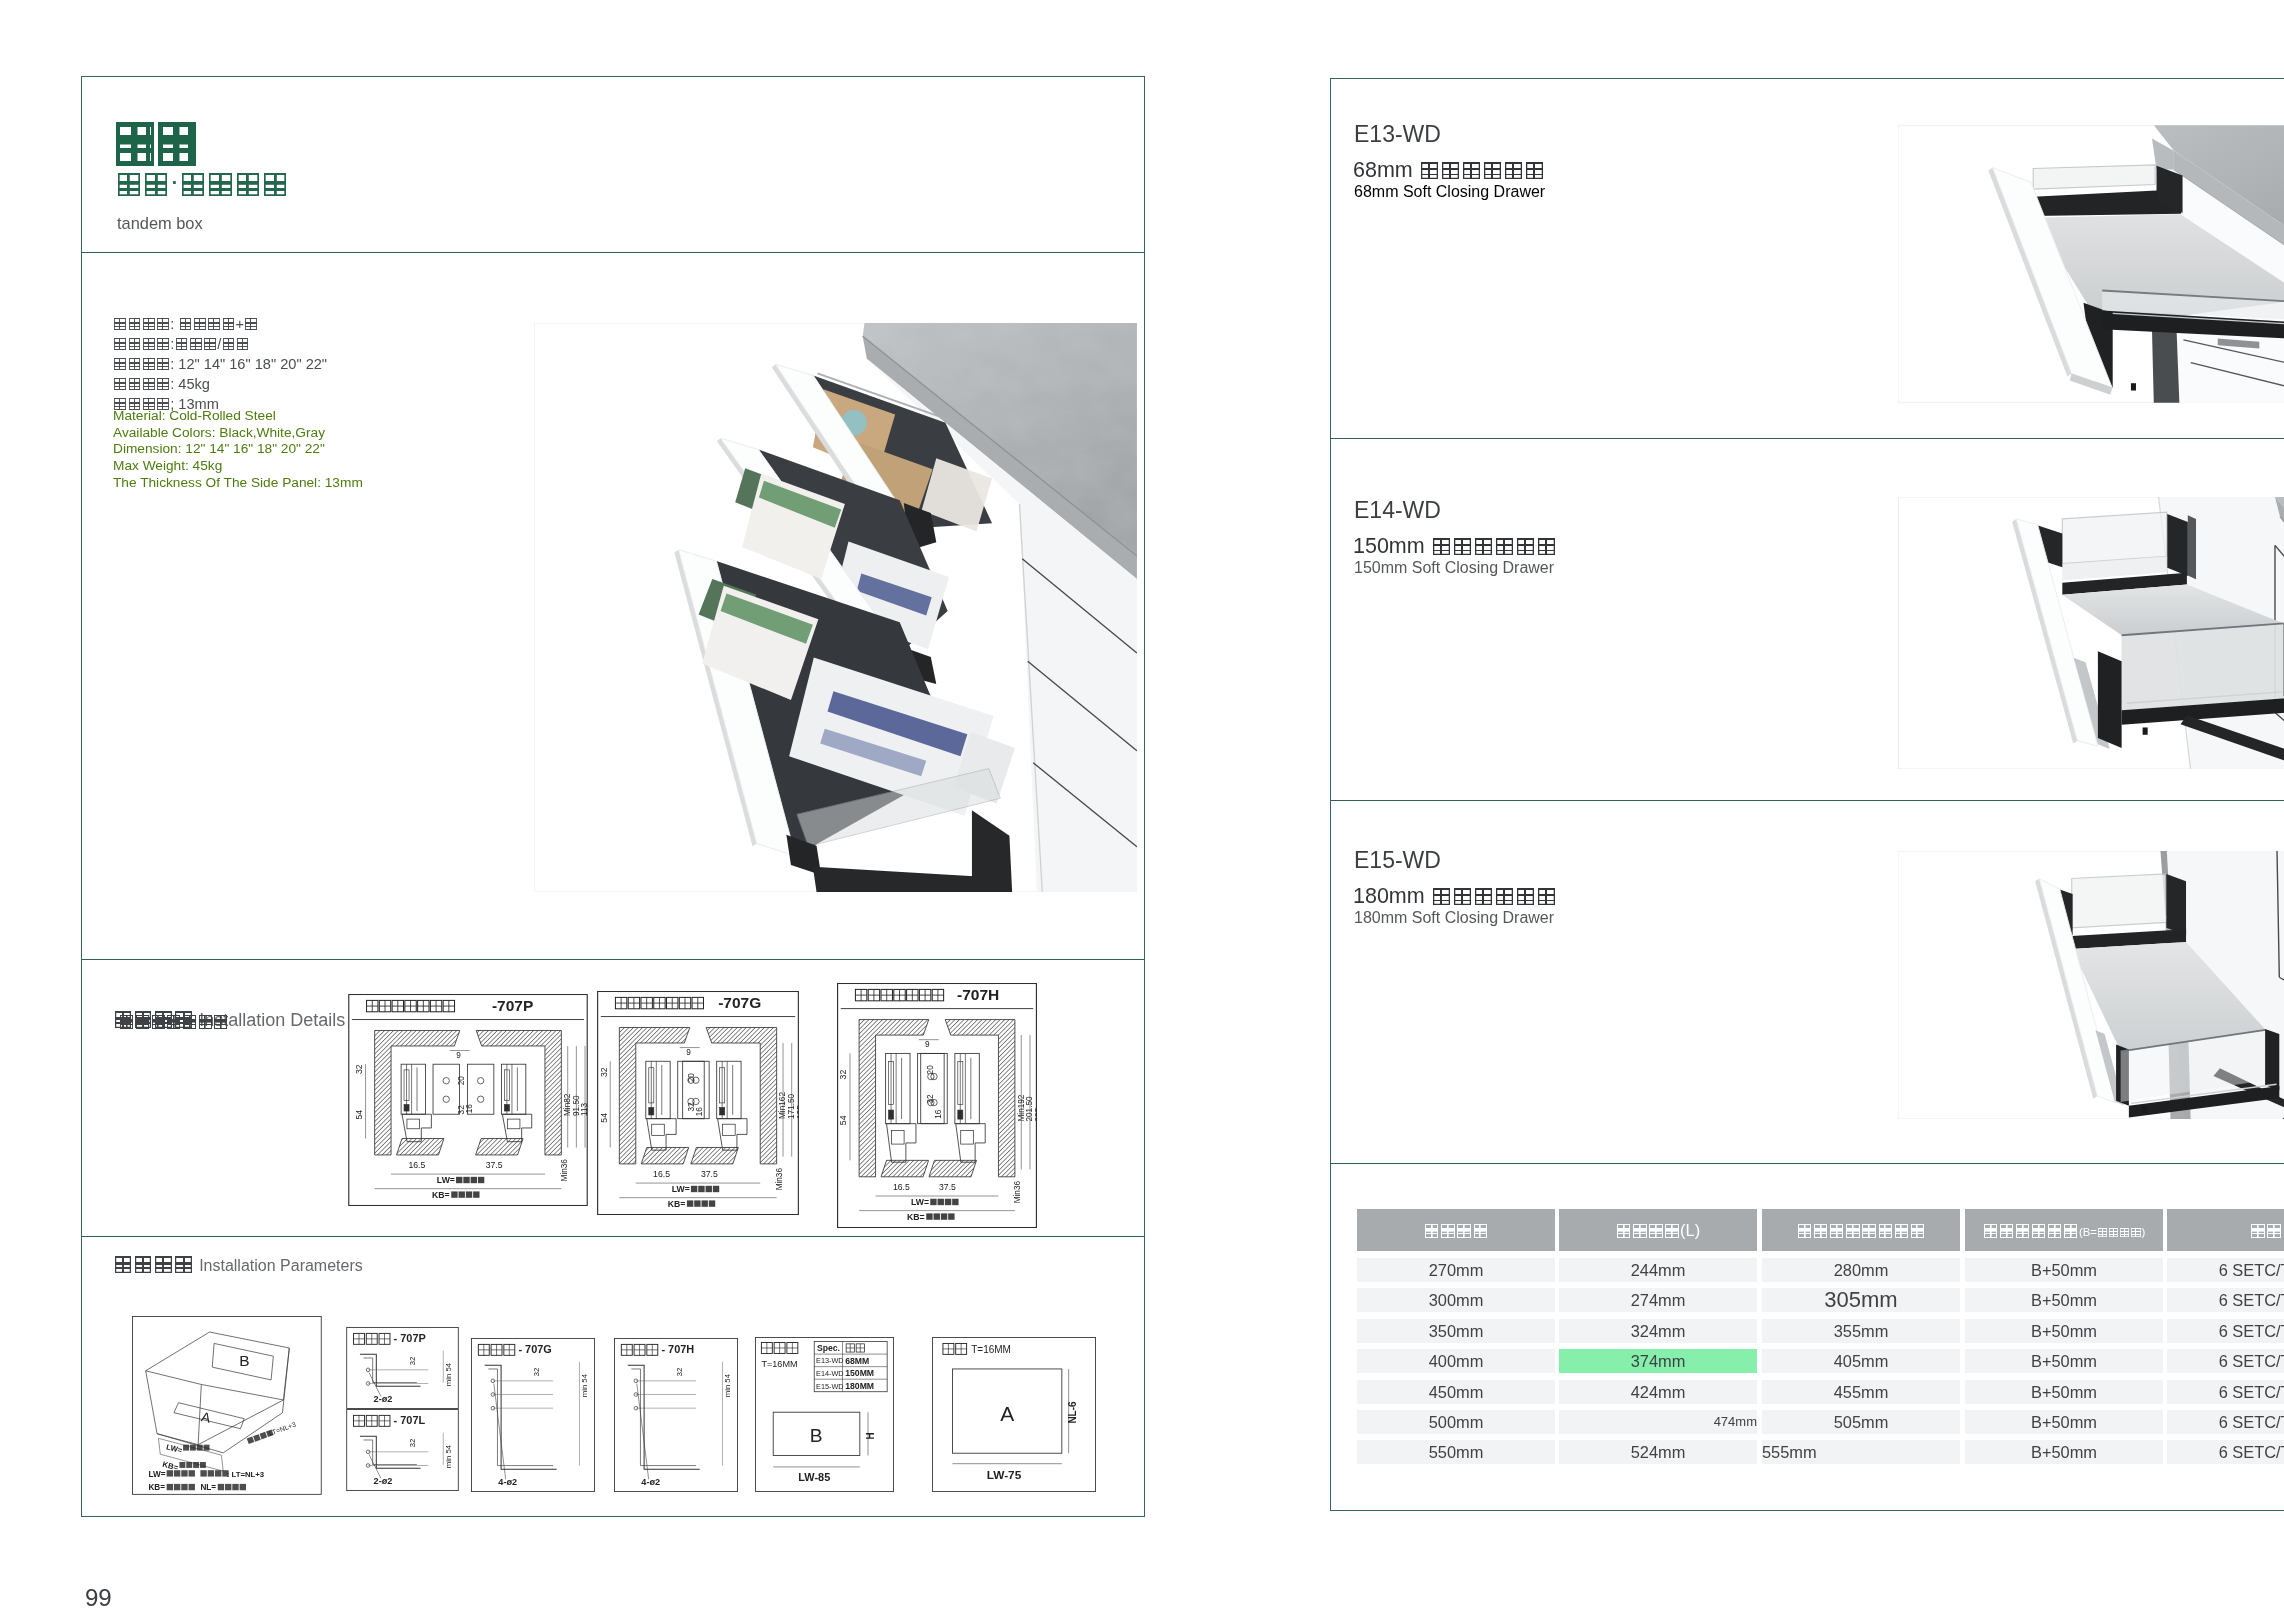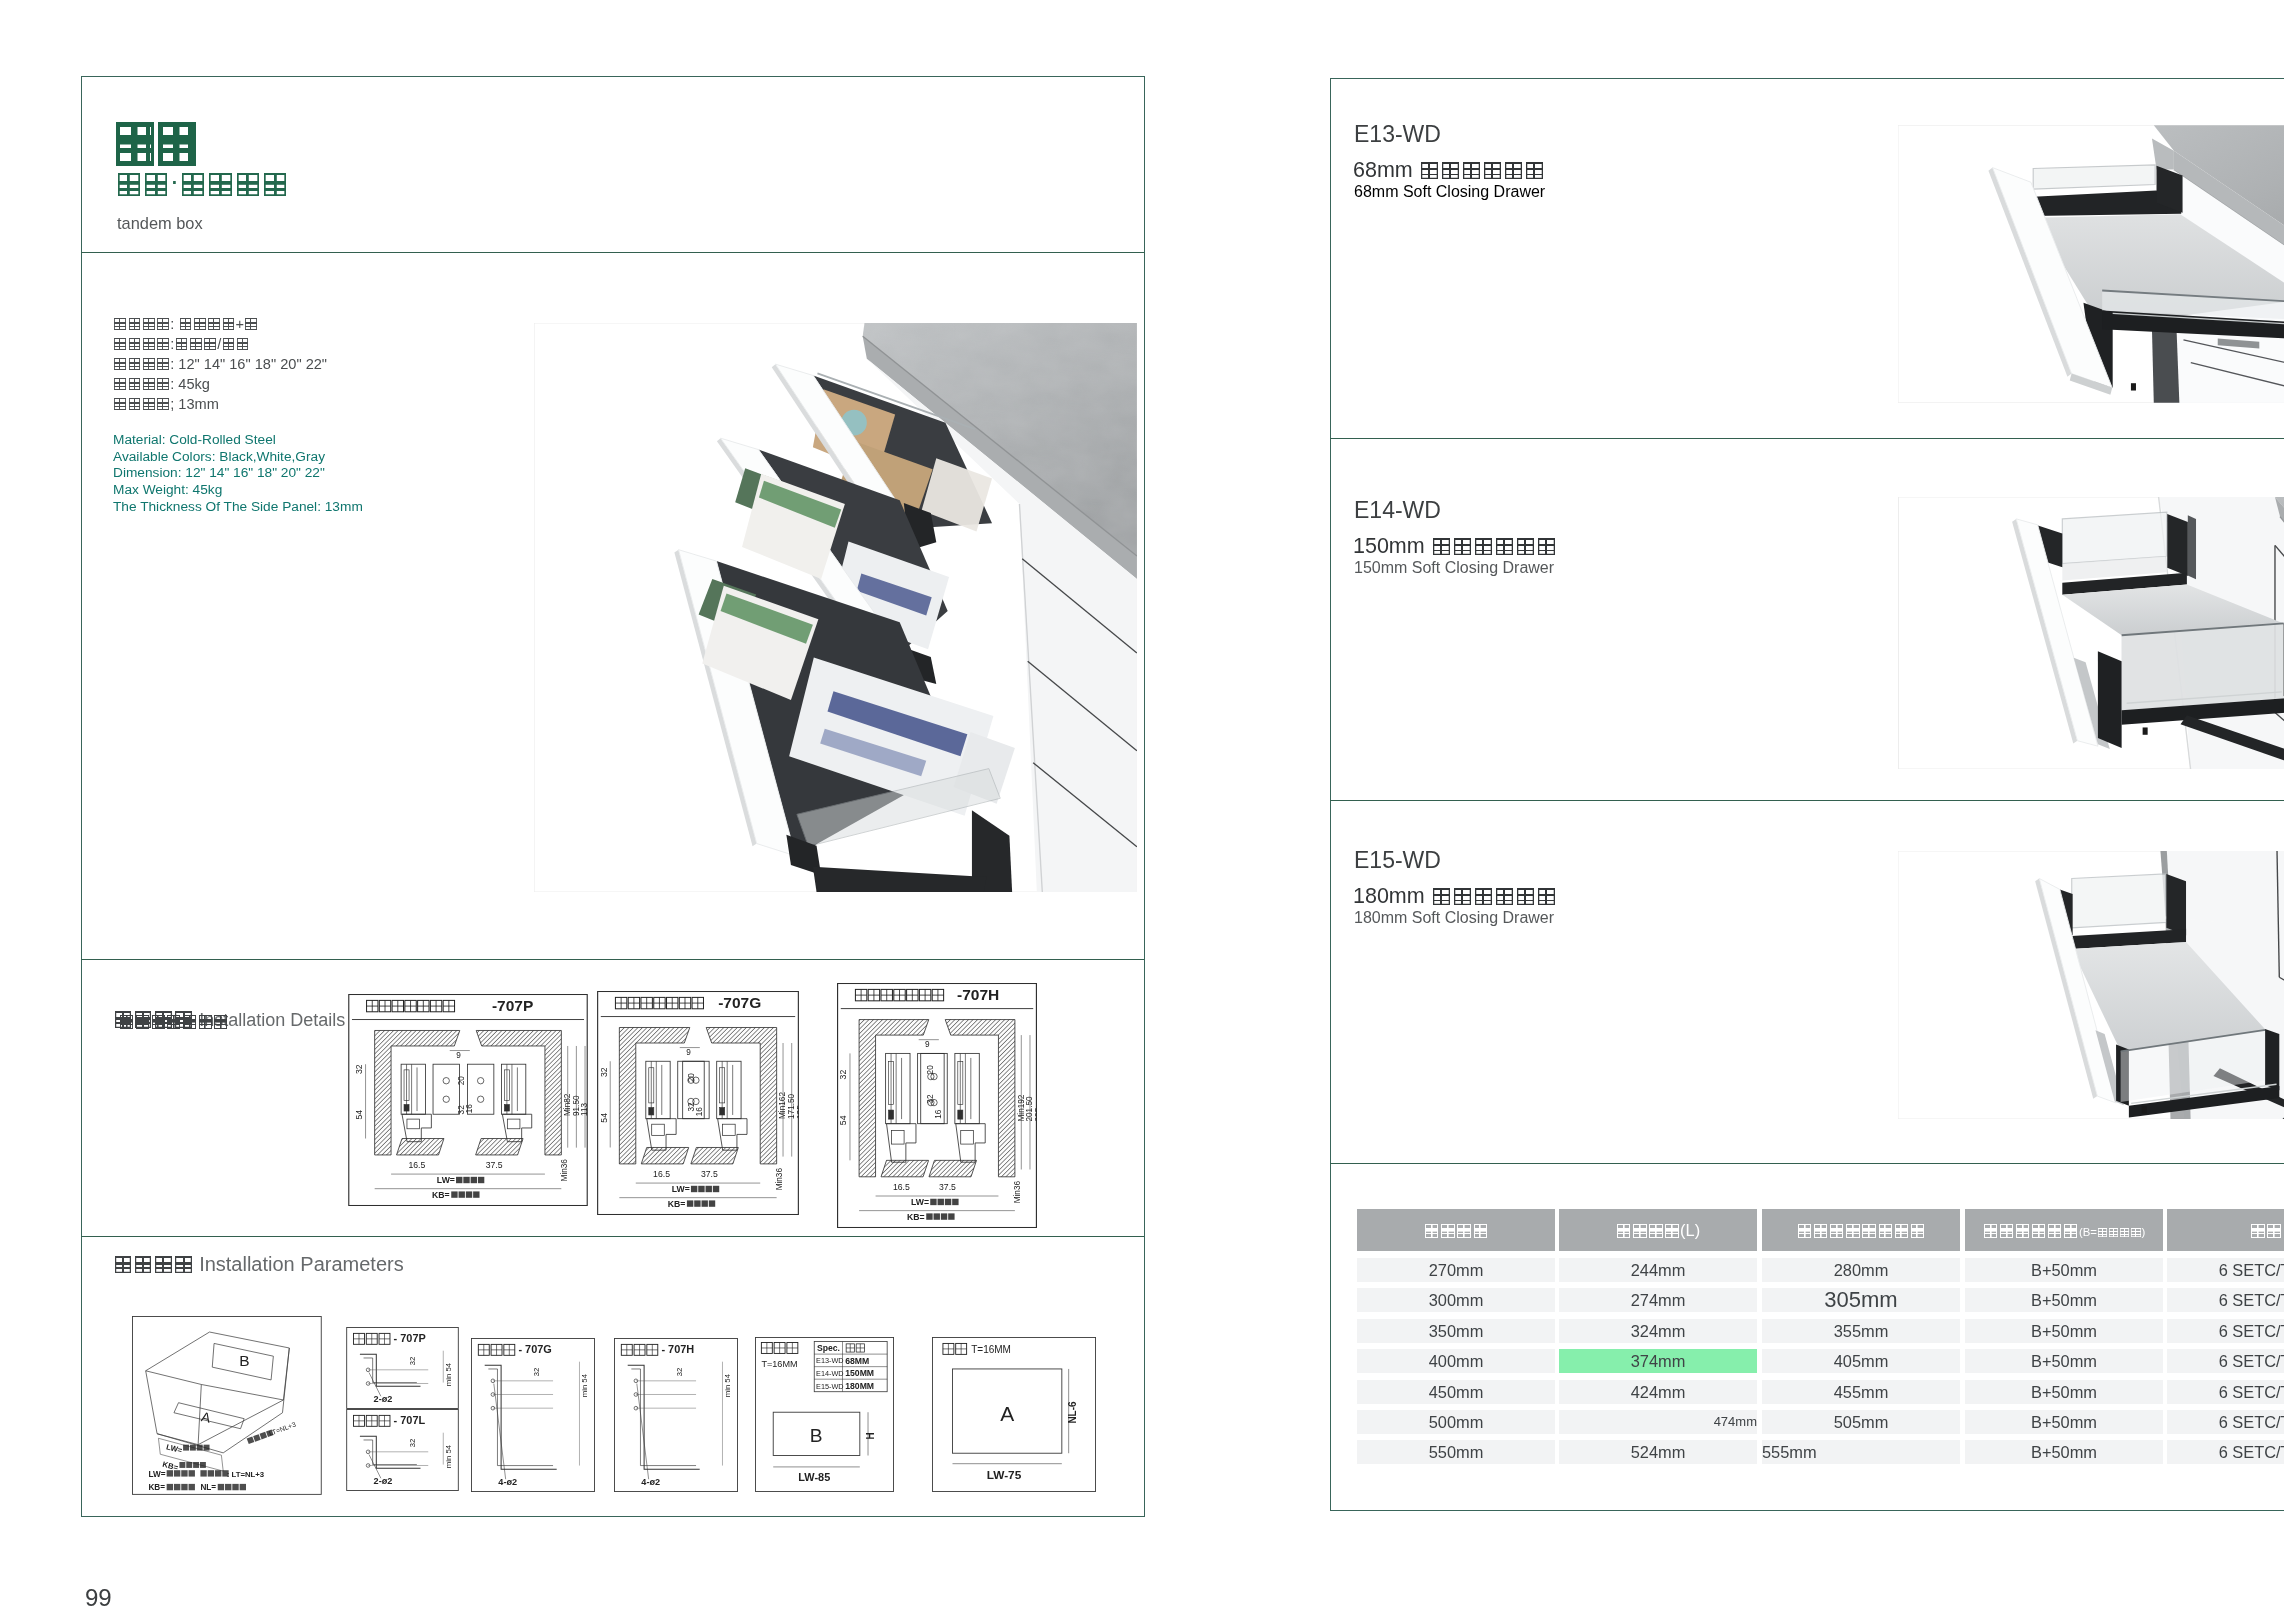--- a/index.html
+++ b/index.html
@@ -29,21 +29,21 @@
 <div class="ln" style="left:81px;top:1236px;width:1063px;height:1.4px;"></div>
 
 <div class="ab" style="left:114px;top:115px;font-size:50px;color:#1E6448;font-weight:bold;"><i class="cj cjb" style="width:.76em;height:.88em;margin:0 .04em;"></i><i class="cj cjb" style="width:.76em;height:.88em;margin:0 .04em;"></i></div>
 
 <div class="ab" style="left:115px;top:165px;font-size:28px;color:#23684D;"><i class="cj"></i><i class="cj"></i><span style="vertical-align:.12em;">·</span><i class="cj"></i><i class="cj"></i><i class="cj"></i><i class="cj"></i></div>
 
 <div class="ab" style="left:117px;top:214px;font-size:16.4px;color:#55585a;">tandem box</div>
 
 <div class="ab" style="left:113px;top:314px;font-size:14.6px;line-height:20px;color:#4b4e50;" id="cnspec"><i class="cj"></i><i class="cj"></i><i class="cj"></i><i class="cj"></i>:&nbsp;<i class="cj"></i><i class="cj"></i><i class="cj"></i><i class="cj"></i>+<i class="cj"></i><br><i class="cj"></i><i class="cj"></i><i class="cj"></i><i class="cj"></i>:<i class="cj"></i><i class="cj"></i><i class="cj"></i>/<i class="cj"></i><i class="cj"></i><br><i class="cj"></i><i class="cj"></i><i class="cj"></i><i class="cj"></i>:&nbsp;12"&nbsp;14"&nbsp;16"&nbsp;18"&nbsp;20"&nbsp;22"<br><i class="cj"></i><i class="cj"></i><i class="cj"></i><i class="cj"></i>:&nbsp;45kg<br><i class="cj"></i><i class="cj"></i><i class="cj"></i><i class="cj"></i>;&nbsp;13mm</div>
 
-<div class="ab" style="left:113px;top:432px;font-size:13.7px;line-height:16.7px;color:#0f766e;">Material: Cold-Rolled Steel<br>Available Colors: Black,White,Gray<br>Dimension: 12" 14" 16" 18" 20" 22"<br>Max Weight: 45kg<br>The Thickness Of The Side Panel: 13mm</div>
+<div class="ab" style="left:113px;top:408px;font-size:13.7px;line-height:16.7px;color:#4d7c0f;">Material: Cold-Rolled Steel<br>Available Colors: Black,White,Gray<br>Dimension: 12" 14" 16" 18" 20" 22"<br>Max Weight: 45kg<br>The Thickness Of The Side Panel: 13mm</div>
 
 <div class="ab" id="photoL" style="left:534px;top:323px;">
 <svg width="603" height="569" viewBox="0 0 1319 1245">
 <defs>
         <linearGradient id="ctrL" x1="0" y1="0" x2="0.6" y2="1">
           <stop offset="0" stop-color="#bec1c3"></stop>
           <stop offset="1" stop-color="#9ea1a3"></stop>
         </linearGradient>
 <filter id="txL" x="0" y="0" width="100%" height="100%">
           <feTurbulence type="fractalNoise" baseFrequency="0.012 0.02" numOctaves="3" seed="11" result="n"></feTurbulence>
@@ -435,21 +435,21 @@
       <rect x="251.69" y="472" width="14" height="14" fill="#222" opacity="0.85"></rect>
 <line x1="48.1" y1="498" x2="388.9" y2="498" stroke="#3a3a3a" stroke-width="1.2"></line>
 <text x="152.9" y="518" font-size="19" fill="#222" font-weight="bold">KB=</text>
 <rect x="194.95" y="504" width="14" height="14" fill="#222" opacity="0.85"></rect>
       <rect x="210.95" y="504" width="14" height="14" fill="#222" opacity="0.85"></rect>
       <rect x="226.95" y="504" width="14" height="14" fill="#222" opacity="0.85"></rect>
       <rect x="242.95" y="504" width="14" height="14" fill="#222" opacity="0.85"></rect>
 </svg>
 </div>
 
-<div class="ab" style="left:113px;top:1252px;font-size:20.6px;color:#3f4244;"><i class="cj"></i><i class="cj"></i><i class="cj"></i><i class="cj"></i><span style="font-size:20px;color:#66696b;margin-left:5.5px;">Installation Parameters</span></div>
+<div class="ab" style="left:113px;top:1252px;font-size:20.6px;color:#3f4244;"><i class="cj"></i><i class="cj"></i><i class="cj"></i><i class="cj"></i><span style="font-size:16px;color:#66696b;margin-left:5.5px;">Installation Parameters</span></div>
 
 <div class="ab" id="p3d" style="left:132px;top:1316px;">
 <svg width="197" height="183" viewBox="0 0 432 401">
 <rect x="1" y="1" width="414" height="390" fill="none" stroke="#3c3c3c" stroke-width="2"></rect>
 
 <line x1="30" y1="120" x2="170" y2="35" stroke="#3c3c3c" stroke-width="1.6"></line>
 <line x1="170" y1="35" x2="345" y2="70" stroke="#3c3c3c" stroke-width="1.6"></line>
 <line x1="30" y1="120" x2="55" y2="258" stroke="#3c3c3c" stroke-width="1.6"></line>
 <line x1="55" y1="258" x2="200" y2="300" stroke="#3c3c3c" stroke-width="1.6"></line>
 <line x1="345" y1="70" x2="330" y2="212" stroke="#3c3c3c" stroke-width="1.6"></line>

